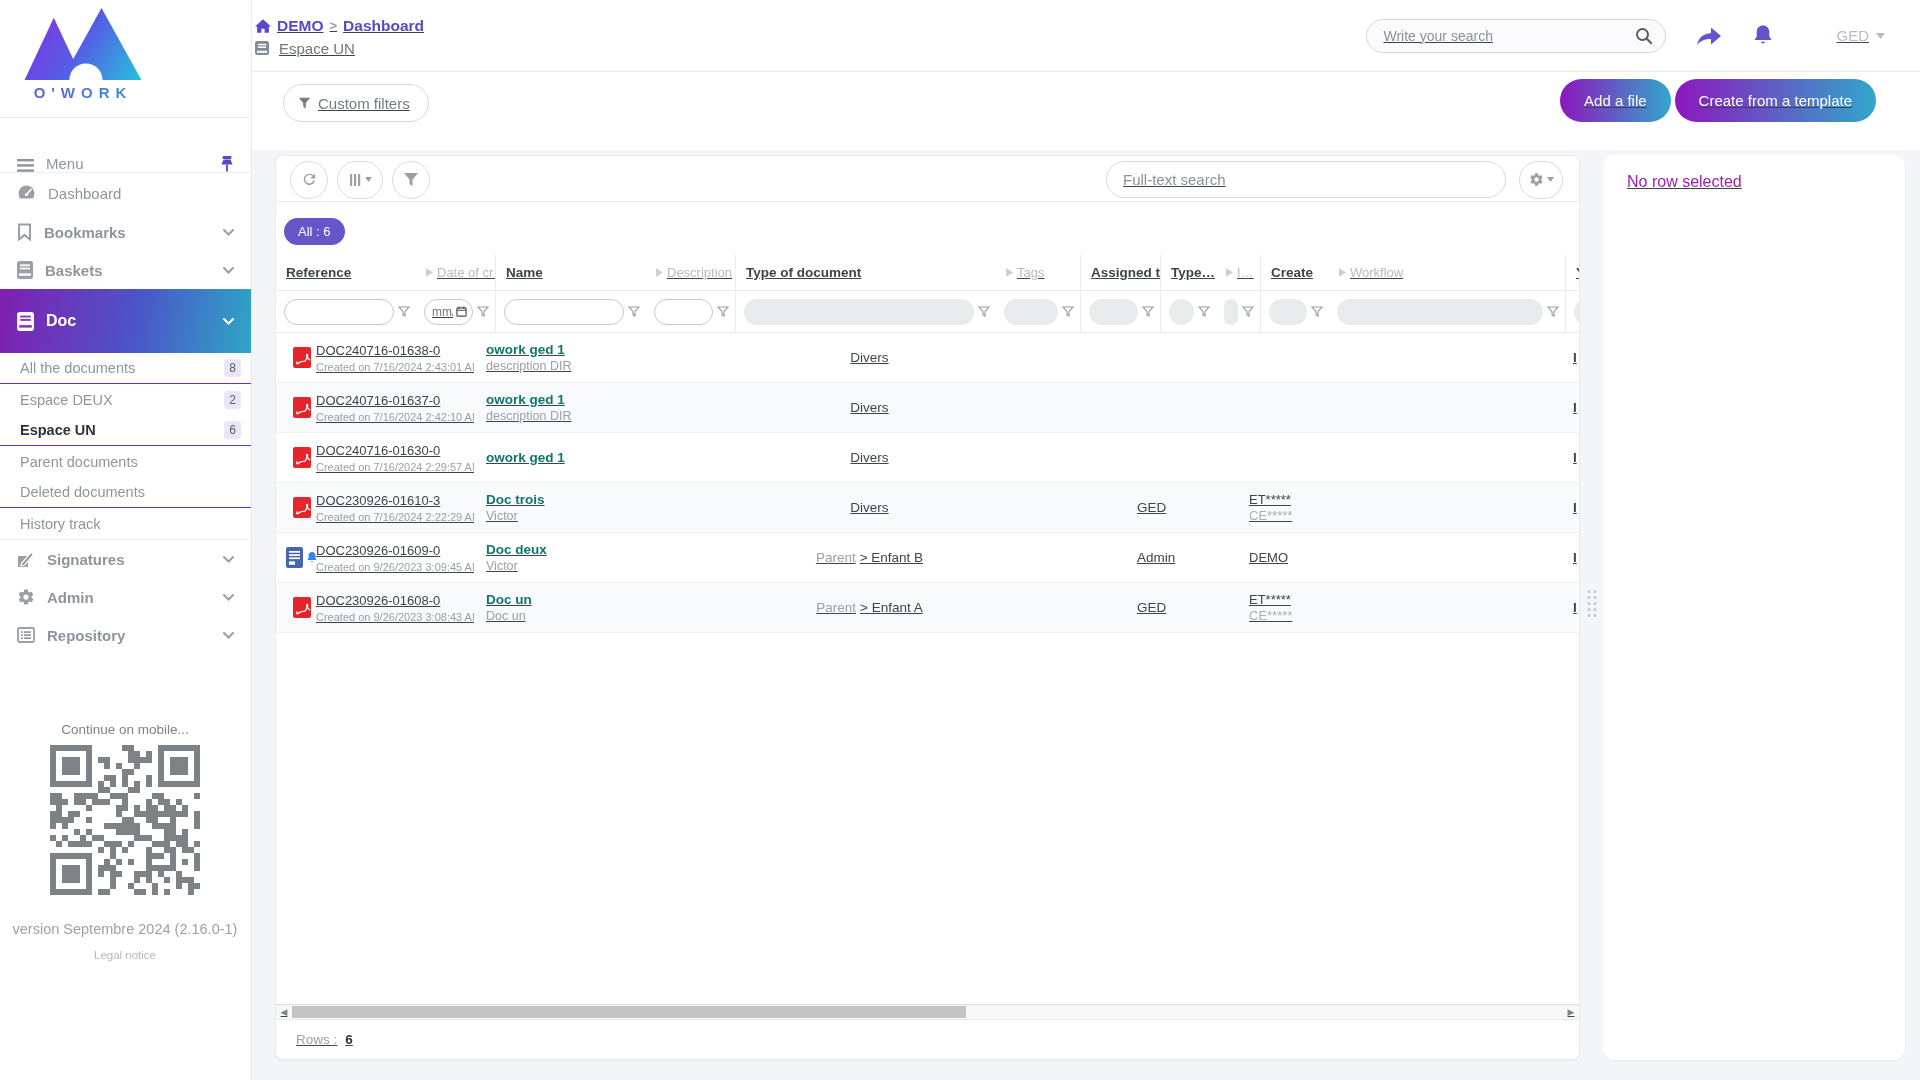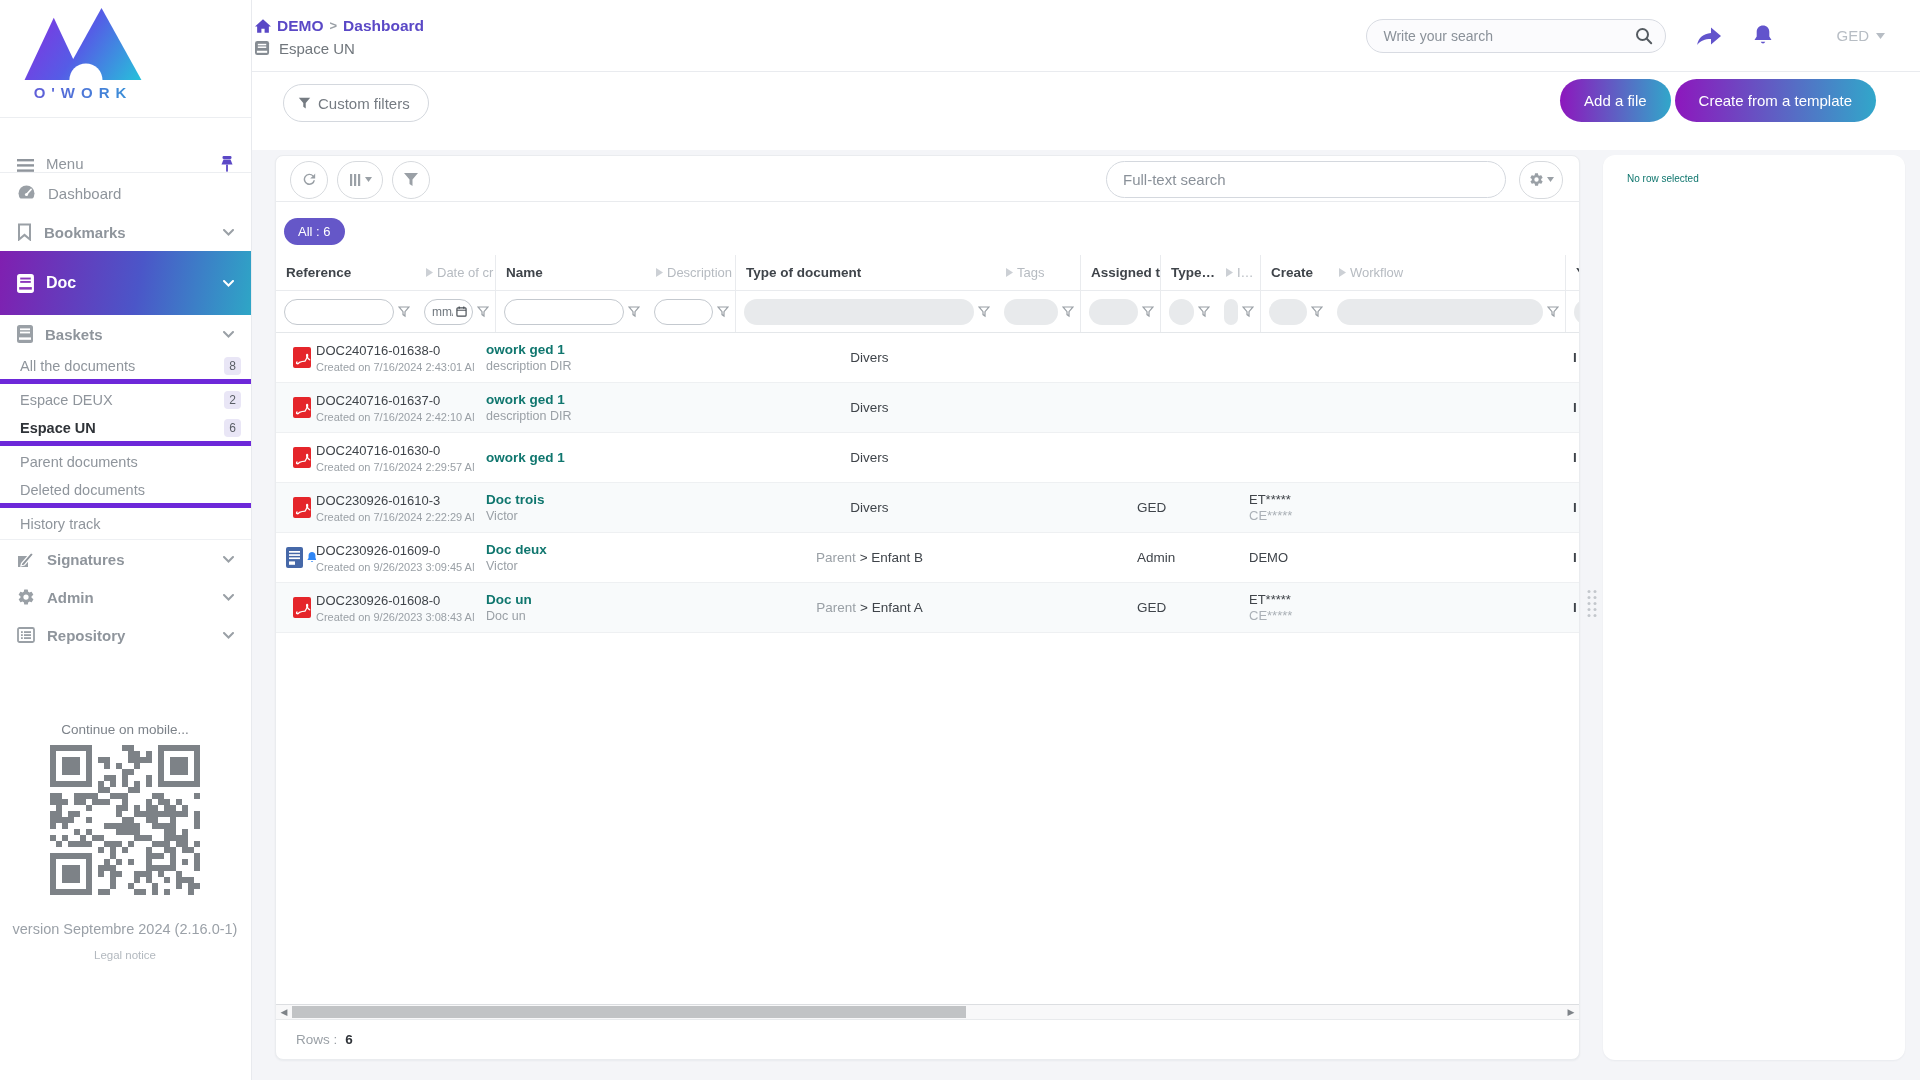--- a/index.html
+++ b/index.html
@@ -18,31 +18,31 @@
   .nav-item{height:38px;display:flex;align-items:center;padding:0 17px;cursor:pointer;}
   .nav-item:first-child{height:40px;}
   .nav-item .nlabel{margin-left:12px;font-size:15px;color:#8f959c;font-weight:bold;flex:1;white-space:nowrap;}
   .nav-item.plain .nlabel{font-weight:normal;}
   .nav-item.doc-active{height:64px;background:linear-gradient(100deg,#801fb0 0%,#4b56c8 55%,#2ea6c6 100%);}
   .nav-item.doc-active .nlabel{color:#fff;font-size:16px;}
   .sub-item{height:31px;display:flex;align-items:center;padding:0 10px 0 20px;cursor:pointer;position:relative;}
   .sub-item .slabel{font-size:14.5px;color:#8f959c;flex:1;white-space:nowrap;}
   .sub-item.active .slabel{color:#2f3338;font-weight:bold;}
   .sub-item.active::before{content:"";position:absolute;left:-20px;top:2px;bottom:2px;width:7px;background:#b5aade;}
-  .sub-item.b-after{border-bottom:5px solid #6d28d9;}
+  .sub-item.b-after{border-bottom:1px solid #6d28d9;}
   .sub-list-wrap{border-bottom:1px solid #eef0f3;}
   .badge{background:#e9e6f6;color:#5a5f66;font-size:12px;padding:2px 5px;border-radius:4px;min-width:16px;text-align:center;}
   .badge:empty{display:none;}
   .mobile-block{position:absolute;left:0;right:1px;top:722px;text-align:center;}
   .mb-title{font-size:13.5px;color:#7d838a;}
   .mb-qr{margin:8px auto 0;}
   .mb-version{margin-top:26px;font-size:14.5px;color:#9ba1a8;}
   .mb-legal{margin-top:12px;font-size:11.5px;color:#b3b9bf;cursor:pointer;}
   
-  .main{flex:1;display:flex;flex-direction:column;background:#f4f5f8;min-width:0;}
+  .main{flex:1;display:flex;flex-direction:column;background:#f4f5f8;min-width:0;text-decoration:underline;}
   .topbar{height:72px;background:#fff;border-bottom:1px solid #e9ebef;display:flex;align-items:center;padding:0 35px 0 3px;}
   .crumbs{padding-top:2px;}
   .crumb-row1{display:flex;align-items:center;gap:6px;font-size:15.5px;font-weight:bold;color:#5a48c6;}
   .crumb-sep{color:#9aa0a6;font-weight:bold;font-size:13px;}
   .crumb-row2{display:flex;align-items:center;gap:9px;margin-top:5px;font-size:15px;color:#70767c;}
   .top-right{margin-left:auto;display:flex;align-items:center;}
   .top-search{width:300px;height:34px;border:1px solid #d8dbe2;border-radius:17px;background:#fbfbfd;
     display:flex;align-items:center;padding:0 12px 0 16px;}
   .top-search input{border:none;outline:none;background:transparent;flex:1;font-size:14px;color:#3f444a;
     font-family:inherit;}
@@ -119,21 +119,21 @@
   .card-footer{height:39px;display:flex;align-items:center;padding-left:20px;gap:8px;}
   .cf-label{font-size:13.5px;color:#9aa0a6;}
   .cf-count{font-size:13.5px;font-weight:bold;color:#2f3338;}
   
   .gutter{width:23px;flex:0 0 23px;position:relative;}
   .resize-dots{position:absolute;left:50%;transform:translateX(-50%);top:435px;display:grid;
     grid-template-columns:repeat(2,3px);grid-auto-rows:3px;gap:3px;cursor:col-resize;}
   .resize-dots i{background:#c3c7cc;border-radius:50%;}
   .panel{flex:1;background:#fff;border-radius:12px;box-shadow:0 1px 2px rgba(20,30,50,.05);
     padding:18px 24px;}
-  .panel-empty{font-size:10px;color:#0f766e;}
+  .panel-empty{font-size:16px;color:#a21caf;}
   svg{display:block;}
 </style>
 </head>
 <body>
 
 <div class="app">
 
   <aside class="sidebar">
     <div class="logo">
       <span>
@@ -193,50 +193,50 @@
               <path d="M2 1.5h11v15l-5.5-4.6L2 16.5z" fill="none" stroke="#9aa0a6" stroke-width="2"></path>
             </svg>
         </span>
         <span class="nlabel">Bookmarks</span>
         <span>
           <svg width="11" height="7" viewBox="0 0 11 7">
               <polyline points="1,1 5.5,5.5 10,1" fill="none" stroke="#9aa0a6" stroke-width="2" stroke-linecap="round"></polyline>
             </svg>
         </span>
       </div>
+      <div class="nav-item">
+        <span>
+          <svg width="16" height="18" viewBox="0 0 16 18">
+              <rect width="16" height="18" rx="2.5" fill="#9aa0a6"></rect>
+              <rect x="3" y="3.4" width="10" height="1.8" fill="#fff"></rect>
+              <rect x="3" y="6.6" width="10" height="1.8" fill="#fff"></rect>
+              <rect x="2" y="12.4" width="12" height="2.4" fill="#fff"></rect>
+            </svg>
+        </span>
+        <span class="nlabel">Baskets</span>
+        <span>
+          <svg width="11" height="7" viewBox="0 0 11 7">
+              <polyline points="1,1 5.5,5.5 10,1" fill="none" stroke="#9aa0a6" stroke-width="2" stroke-linecap="round"></polyline>
+            </svg>
+        </span>
+      </div>
+
       <div class="nav-item doc-active">
         <span>
           <svg width="17" height="19" viewBox="0 0 16 18">
               <rect width="16" height="18" rx="2.5" fill="#ffffff"></rect>
               <rect x="3" y="3.4" width="10" height="1.8" fill="#8b35bb"></rect>
               <rect x="3" y="6.6" width="10" height="1.8" fill="#8b35bb"></rect>
               <rect x="2" y="12.4" width="12" height="2.4" fill="#8b35bb"></rect>
             </svg>
         </span>
         <span class="nlabel">Doc</span>
         <span>
           <svg width="11" height="7" viewBox="0 0 11 7">
               <polyline points="1,1 5.5,5.5 10,1" fill="none" stroke="#ffffff" stroke-width="2" stroke-linecap="round"></polyline>
-            </svg>
-        </span>
-      </div>
-
-      <div class="nav-item">
-        <span>
-          <svg width="16" height="18" viewBox="0 0 16 18">
-              <rect width="16" height="18" rx="2.5" fill="#9aa0a6"></rect>
-              <rect x="3" y="3.4" width="10" height="1.8" fill="#fff"></rect>
-              <rect x="3" y="6.6" width="10" height="1.8" fill="#fff"></rect>
-              <rect x="2" y="12.4" width="12" height="2.4" fill="#fff"></rect>
-            </svg>
-        </span>
-        <span class="nlabel">Baskets</span>
-        <span>
-          <svg width="11" height="7" viewBox="0 0 11 7">
-              <polyline points="1,1 5.5,5.5 10,1" fill="none" stroke="#9aa0a6" stroke-width="2" stroke-linecap="round"></polyline>
             </svg>
         </span>
       </div>
 
       <div class="sub-list-wrap">
         <div class="sub-item b-after">
           <span class="slabel">All the documents</span>
           <span class="badge">8</span>
         </div>
         <div class="sub-item">

